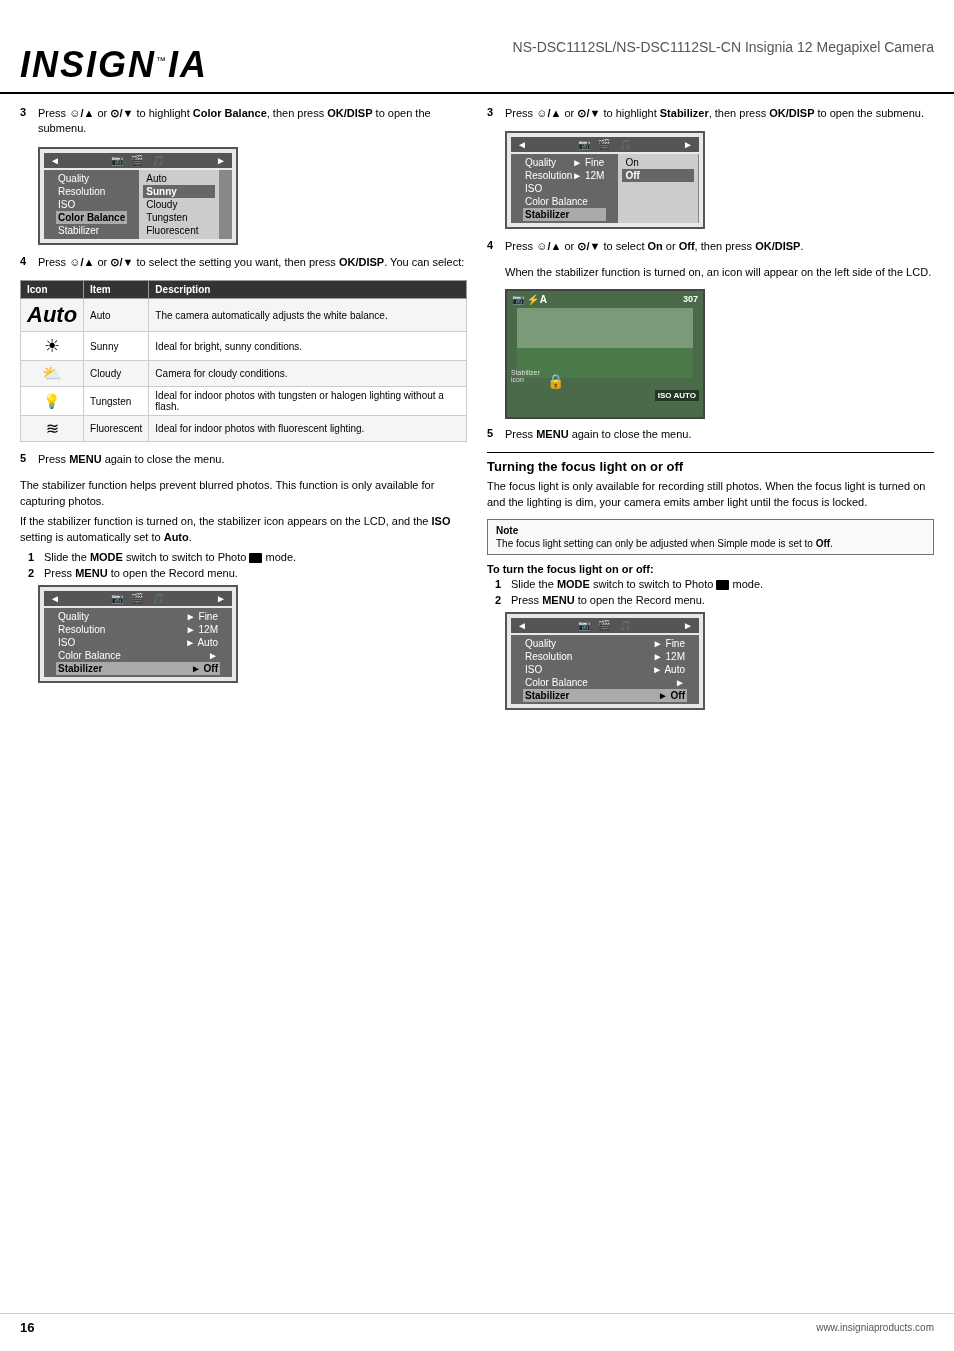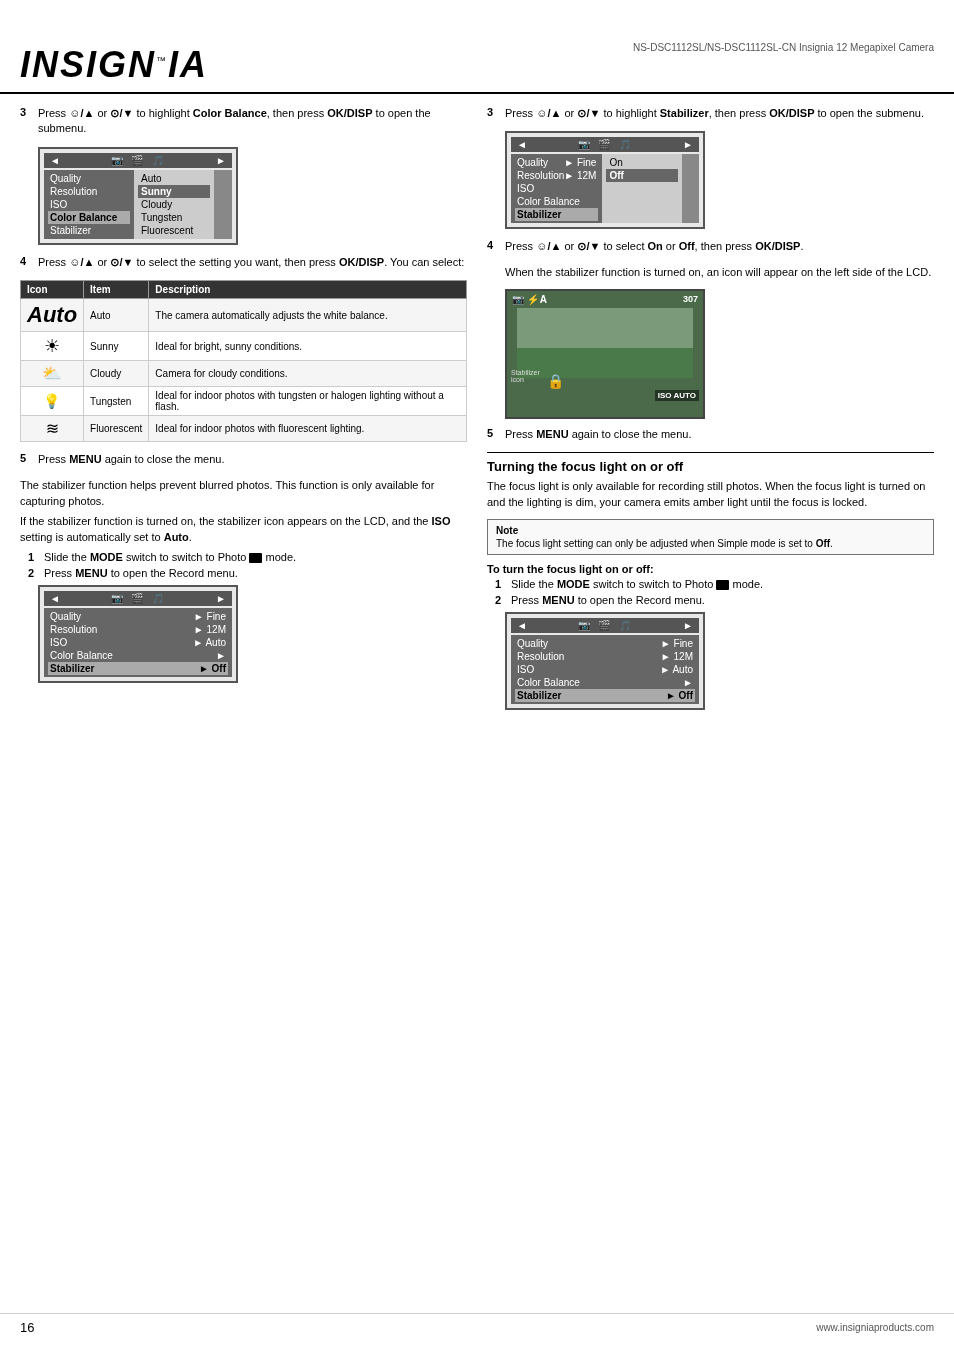--- a/index.html
+++ b/index.html
@@ -29,21 +29,21 @@
       color: #000;
       margin-top: 36px;
     }
     .logo sup {
       font-size: 10px;
       font-style: normal;
       font-weight: normal;
       vertical-align: super;
     }
     .header-subtitle {
-      font-size: 10px;
+      font-size: 14px;
       color: #555;
     }
 
     
     .content {
       display: flex;
       padding: 12px 20px;
       gap: 20px;
     }
     .col-left, .col-right {
@@ -85,21 +85,21 @@
       font-size: 10px;
       margin-bottom: 2px;
     }
     .camera-menu-body {
       display: flex;
       background: #888;
     }
     .menu-items-list {
       background: #666;
       color: #fff;
-      padding: 2px 4px;
+      padding: 2px 12px;
       min-width: 90px;
     }
     .menu-item-row {
       padding: 1px 2px;
       font-size: 10px;
       cursor: default;
       display: flex;
       align-items: center;
       justify-content: space-between;
     }
@@ -257,21 +257,21 @@
       left: 0;
       right: 0;
       display: flex;
       justify-content: space-between;
       align-items: center;
       padding: 6px 20px;
       border-top: 1px solid #ccc;
     }
     .page-num {
       font-size: 13px;
-      font-weight: normal;
+      font-weight: bold;
     }
     .footer-url {
       font-size: 10px;
       color: #555;
     }
   </style>
 </head>
 <body>
 
 <div class="header">

